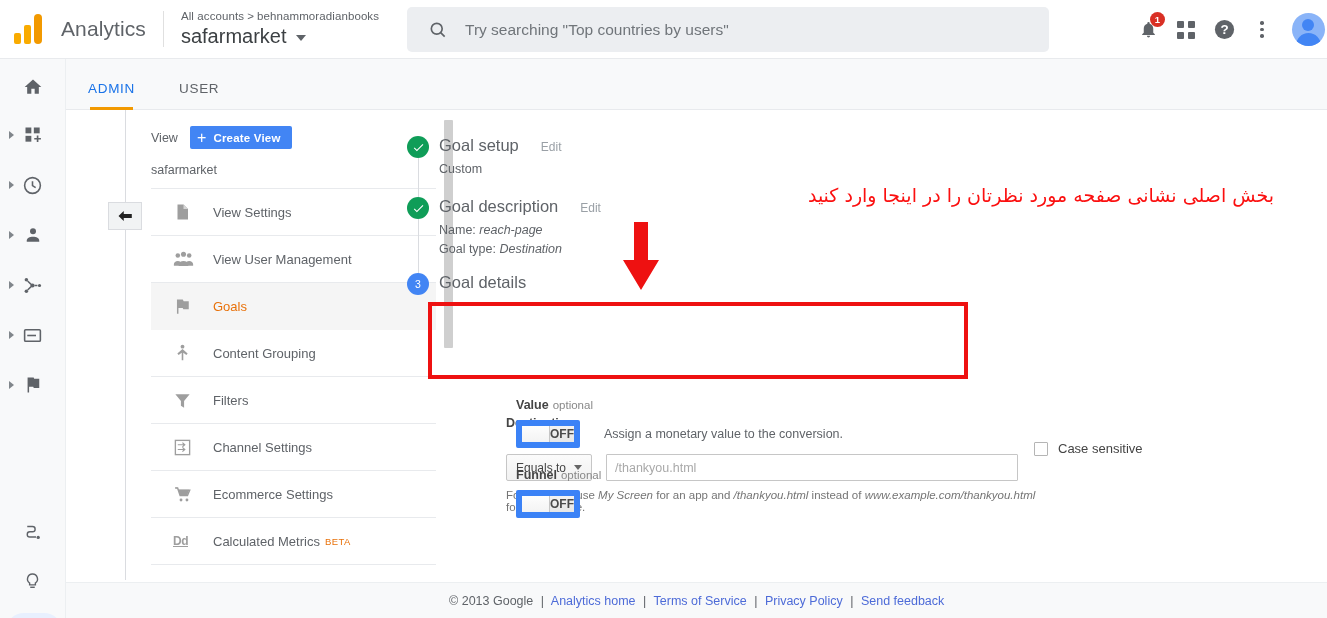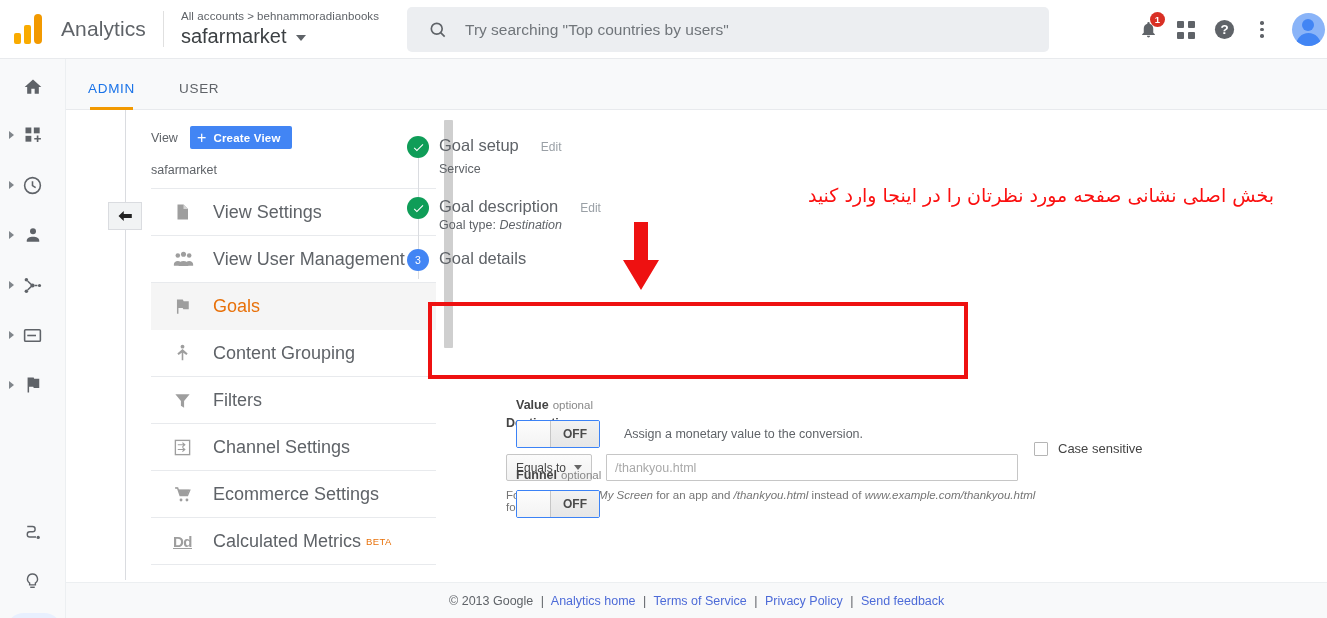--- a/index.html
+++ b/index.html
@@ -134,24 +134,24 @@
   }
   .create-view-btn .plus { font-size: 16px; font-weight: normal; margin-right: 7px; line-height: 1;}
   .viewname { font-size: 12.5px; color: #5f6368; padding: 14px 0 11px 5px; }
   .vlist { border-top: 1px solid #e8eaed; width: 285px; margin-left: 5px;}
   .vrow {
     display: flex; align-items: center; height: 47px;
     border-bottom: 1px solid #e8eaed; cursor: pointer; padding-left: 22px;
   }
   .vrow.sel { background: #f5f5f5; border-bottom-color: #f5f5f5; }
   .vrow .vicon { width: 40px; display: flex; align-items: center; color: #9e9e9e; }
-  .vrow .vtext { font-size: 18px; color: #5f6368; text-align: center; }
+  .vrow .vtext { font-size: 13px; color: #5f6368; text-align: center; }
   .vrow.sel .vtext { color: #e8710a; }
   .beta { font-size: 9.5px; color: #e8710a; margin-left: 5px; letter-spacing: .4px;}
-  .dd-glyph { font-size: 15px; font-weight: bold; color: #9e9e9e; letter-spacing: -.5px; text-decoration: underline;}
+  .dd-glyph { font-size: 12px; font-weight: bold; color: #9e9e9e; letter-spacing: -.5px; text-decoration: underline;}
   .vscroll {
     position: absolute; left: 378px; top: 5px; width: 9px; height: 460px;
     background: #fff;
   }
   .vthumb { position: absolute; left: 0; top: 5px; width: 9px; height: 228px; background: #cfcfcf; border-radius: 1px;}
 
   
   .form {
     position: absolute; left: 341px; top: 26px; width: 900px;
   }
@@ -206,21 +206,21 @@
     position: absolute; left: 968px; top: 331px; display: flex; align-items: center; gap: 10px;
   }
   .cbx { width: 14px; height: 14px; border: 1px solid #b5b5b5; background: #fff; border-radius: 1px; cursor: pointer;}
   .caselabel { font-size: 13px; color: #444; }
 
   .optsec { position: absolute; left: 450px; }
   .optlabel { font-size: 12.5px; color: #444; }
   .optlabel b { font-weight: bold; }
   .optlabel span { color: #888; font-size: 11.5px; margin-left: 4px; }
   .toggle {
-    margin-top: 8px; width: 84px; height: 28px; border: 1px solid #3b82f6;
+    margin-top: 8px; width: 64px; height: 28px; border: 6px solid #3b82f6;
     border-radius: 2px; display: flex; cursor: pointer; overflow: hidden;
   }
   .toggle .knob { width: 34px; background: linear-gradient(#fdfdfd,#f3f3f3); border-right: 1px solid #c6c6c6;}
   .toggle .lab {
     flex: 1; background: linear-gradient(#f2f2f2,#e6e6e6); display: flex;
     align-items: center; justify-content: center; font-size: 12px;
     font-weight: bold; color: #4a4a4a;
   }
   .optdesc { font-size: 12.5px; color: #5f6368; }
 
@@ -499,39 +499,43 @@
               <path fill="#fff" d="M9 16.2 4.8 12l-1.4 1.4L9 19 21 7l-1.4-1.4z"></path>
             </svg>
         </div>
         <div class="connector" style="height:42px"></div>
       </div>
       <div style="flex:1">
         <div class="steptitle">
           <span>Goal setup</span>
           <span class="editlink">Edit</span>
         </div>
-        <div class="substep">Service</div>
+        <div class="substep">Custom</div>
       </div>
     </div>
 
     <div style="height:18px"></div>
 
     <div class="steprow">
       <div class="stepdot-col">
         <div class="dot-ok">
           <svg width="13" height="13" viewBox="0 0 24 24">
               <path fill="#fff" d="M9 16.2 4.8 12l-1.4 1.4L9 19 21 7l-1.4-1.4z"></path>
             </svg>
         </div>
         <div class="connector" style="height:60px"></div>
       </div>
       <div style="flex:1">
         <div class="steptitle">
           <span>Goal description</span>
           <span class="editlink">Edit</span>
+        </div>
+        <div class="substep">
+          <span>Name:</span>
+          <i>reach-page</i>
         </div>
         <div class="substep" style="margin-top:0">
           <span>Goal type:</span>
           <i>Destination</i>
         </div>
       </div>
     </div>
 
     <div style="height:14px"></div>
 

